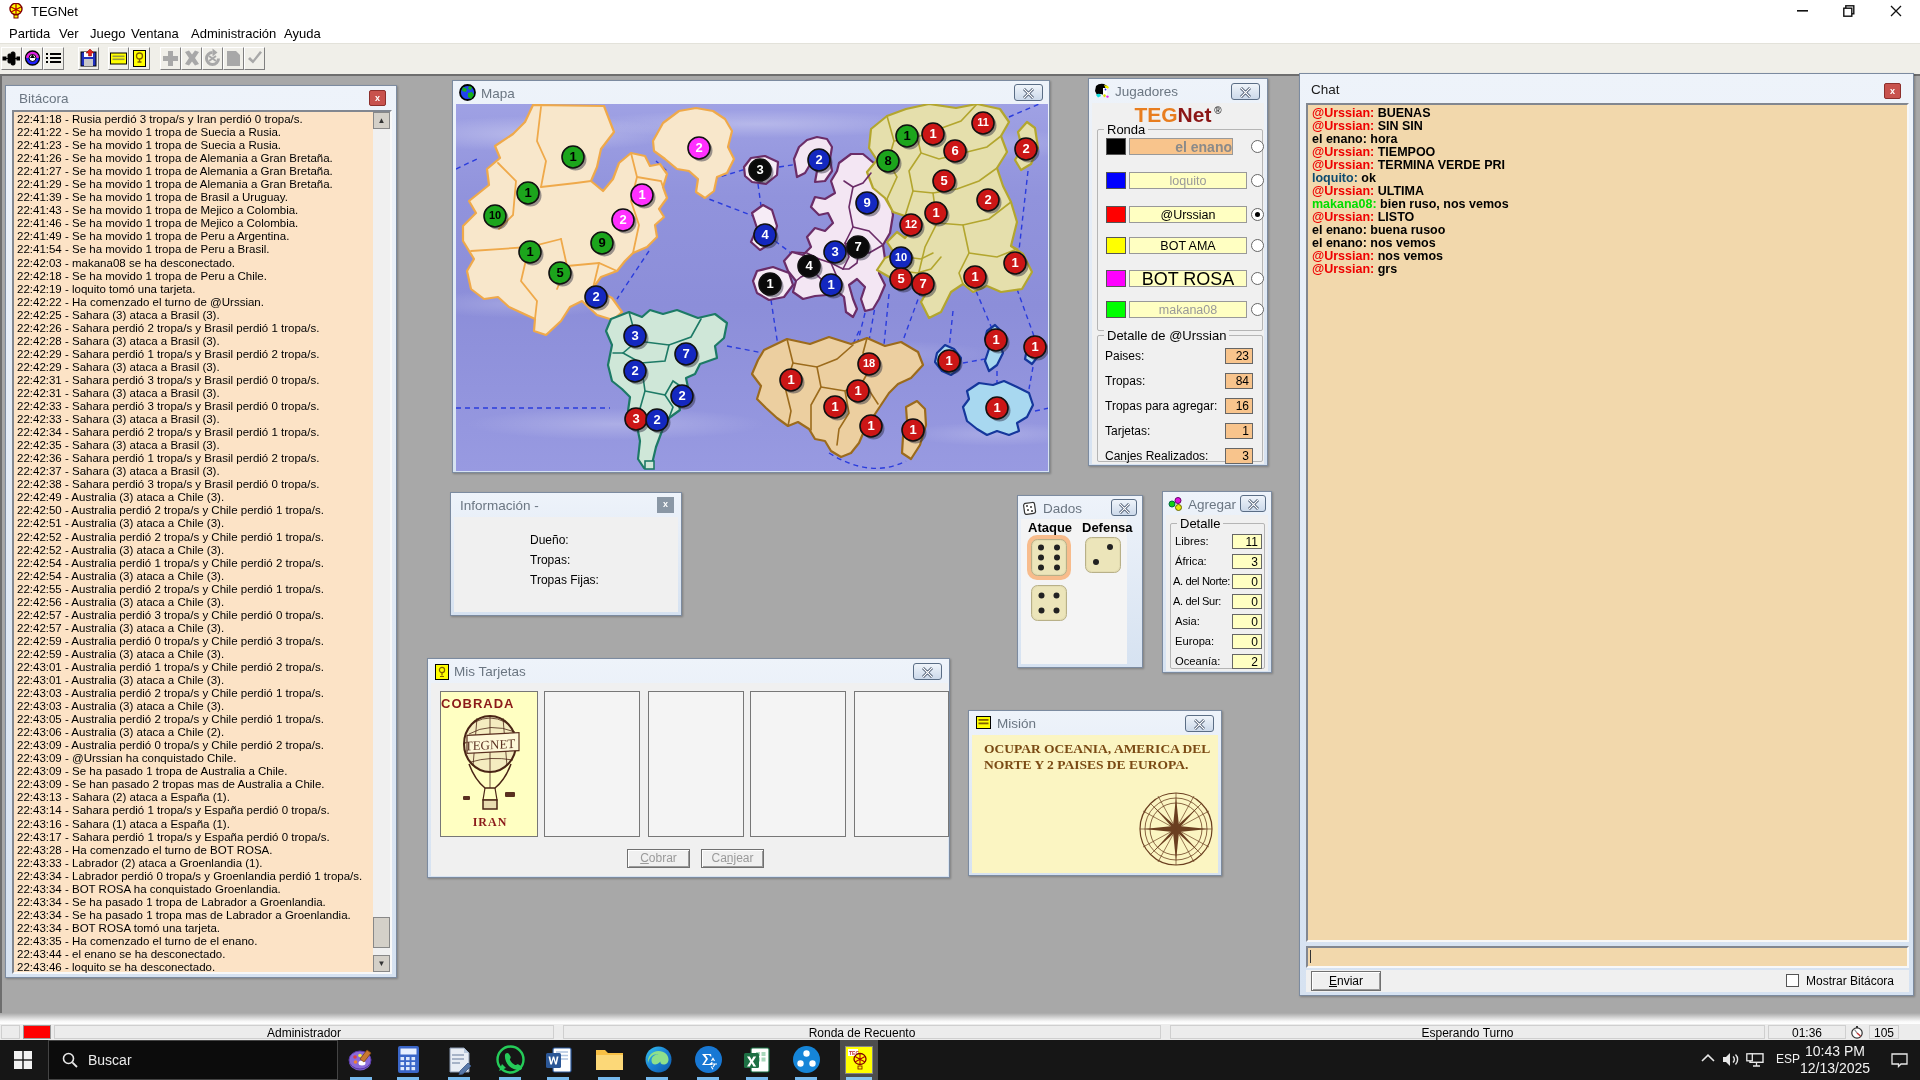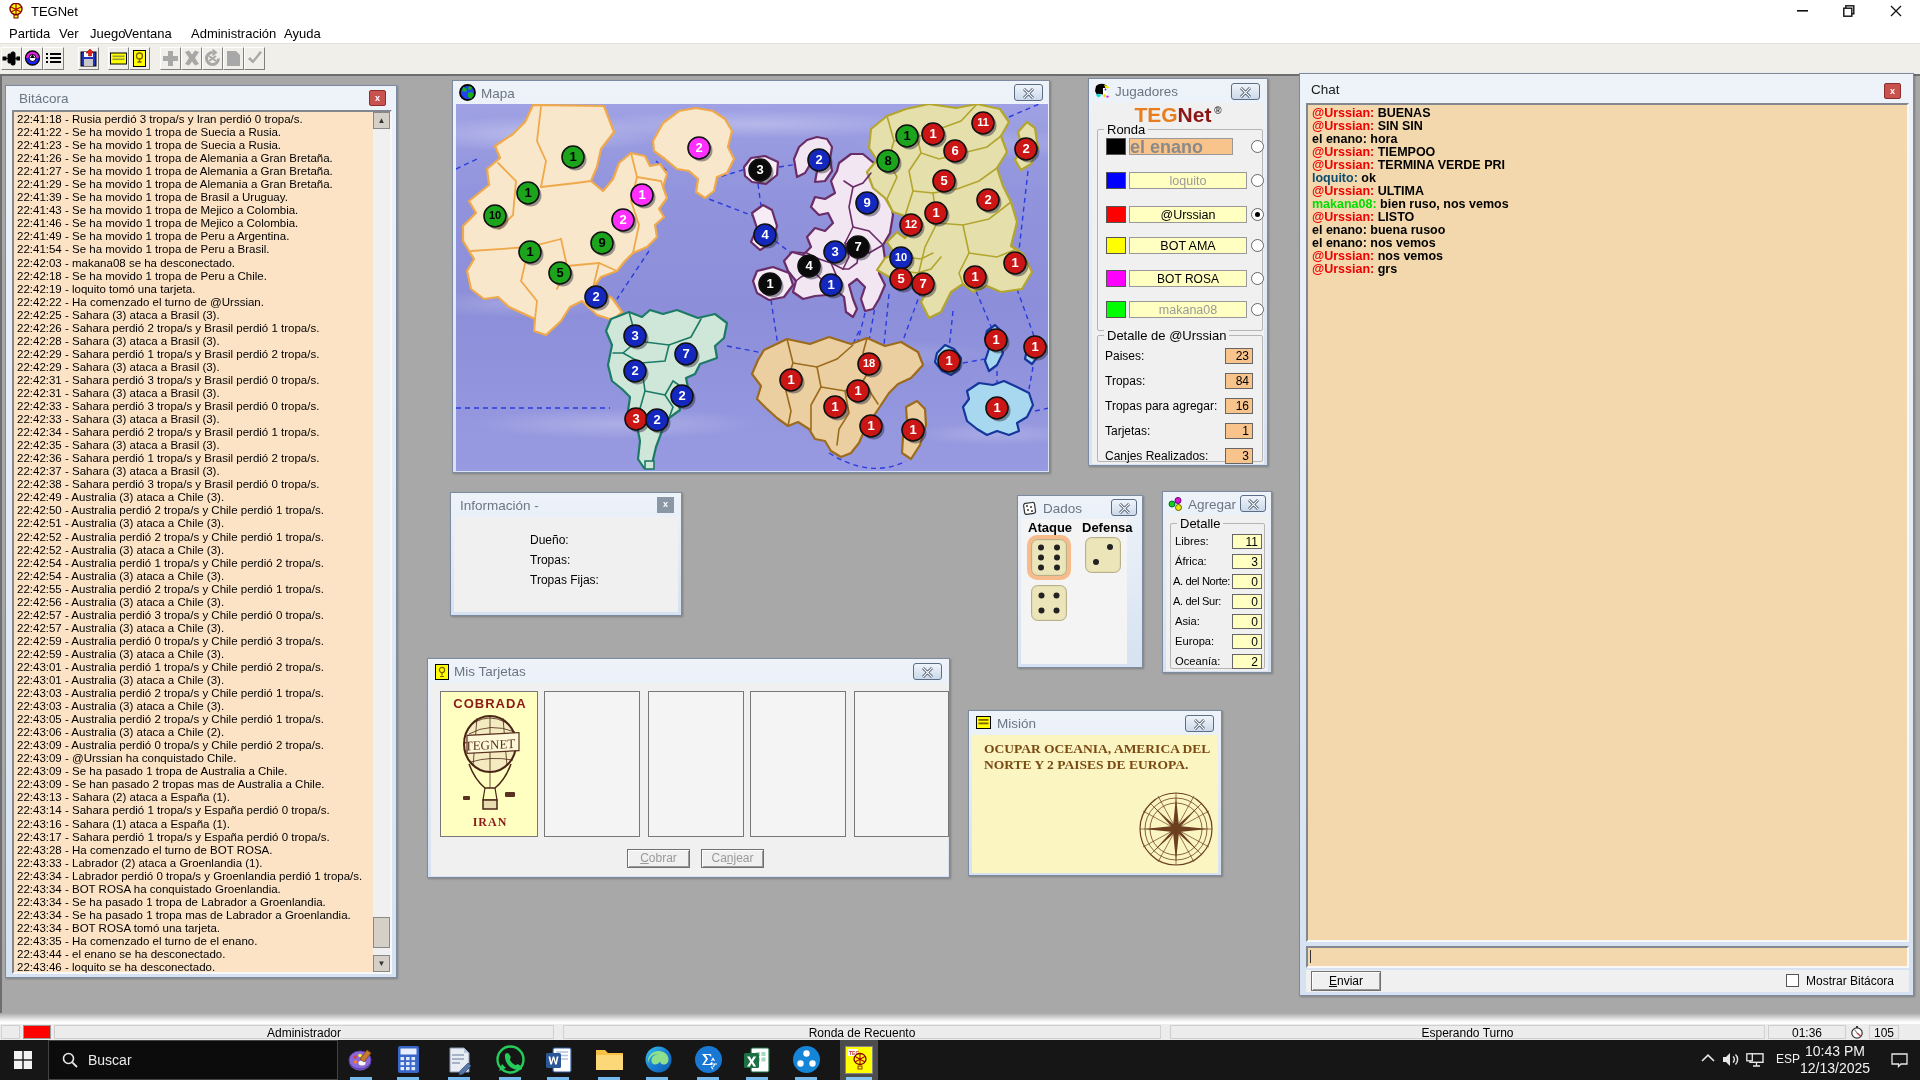--- a/index.html
+++ b/index.html
@@ -56,21 +56,21 @@
       <rect x="0.8" y="3.2" width="8" height="8" fill="#fff" stroke="#111" stroke-width="1.4"></rect>
     </svg>
     <svg style="position:absolute;left:1890px;top:5px" width="12" height="12" viewBox="0 0 12 12">
       <path d="M1,1 L11,11 M11,1 L1,11" stroke="#111" stroke-width="1.3"></path>
     </svg>
   </div>
   <div id="menubar">
     <span style="left:9px">Partida</span>
     <span style="left:59px">Ver</span>
     <span style="left:90px">Juego</span>
-    <span style="left:124px">Ventana</span>
+    <span style="left:131px">Ventana</span>
     <span style="left:191px">Administración</span>
     <span style="left:284px">Ayuda</span>
   </div>
   <div id="toolbar">
     <div class="tbtn" style="left:1px">
       <svg width="19" height="21" viewBox="0 0 19 21">
           <g stroke="#000" fill="#000">
         <rect x="1" y="9" width="3" height="3"></rect>
             <path d="M4,10.5 h2" stroke-width="1"></path>
         <rect x="6" y="6" width="3" height="9" rx="1"></rect>
@@ -534,35 +534,35 @@
         </svg></div>
     <div style="position:absolute;left:3px;top:24px;width:172px;height:361px;background:#f0f0f0">
       <div style="position:absolute;left:0;top:0px;width:172px;text-align:center;font-weight:bold;font-size:21px">
         <span style="color:#e87d1e">TEG</span><span style="color:#8b1616">Net</span><span style="font-size:10px;color:#333;vertical-align:8px"> ®</span>
       </div>
       <div class="gb" style="left:5px;top:26px;width:166px;height:202px;background:transparent">
           <i>Ronda</i>
         </div>
       <div id="players">
           <div style="position:absolute;left:14px;top:35px;width:20px;height:17px;background:#000000;border:1px solid #555"></div>
-          <div style="position:absolute;left:37px;top:35px;width:104px;height:17px;background:#f8c48c;border:1px solid #999;color:#8a8a8a;font-weight:bold;font-size:18px;text-align:left;line-height:16px">el enano</div>
+          <div style="position:absolute;left:37px;top:35px;width:104px;height:17px;background:#f8c48c;border:1px solid #999;color:#8a8a8a;font-weight:bold;font-size:14px;text-align:right;line-height:16px">el enano</div>
           <div style="position:absolute;left:159px;top:37px;width:13px;height:13px;border-radius:50%;background:#fff;border:1px solid #666"></div>
           <div style="position:absolute;left:14px;top:69px;width:20px;height:17px;background:#0000ff;border:1px solid #555"></div>
           <div style="position:absolute;left:37px;top:69px;width:118px;height:17px;background:#ffffc2;border:1px solid #999;color:#9a9a9a;font-weight:normal;font-size:12.5px;text-align:center;line-height:16px">loquito</div>
           <div style="position:absolute;left:159px;top:71px;width:13px;height:13px;border-radius:50%;background:#fff;border:1px solid #666"></div>
           <div style="position:absolute;left:14px;top:103px;width:20px;height:17px;background:#ff0000;border:1px solid #555"></div>
           <div style="position:absolute;left:37px;top:103px;width:118px;height:17px;background:#ffffc2;border:1px solid #999;color:#000000;font-weight:normal;font-size:12.5px;text-align:center;line-height:16px">@Urssian</div>
           <div style="position:absolute;left:159px;top:105px;width:13px;height:13px;border-radius:50%;background:#fff;border:1px solid #666">
             <div style="position:absolute;left:3px;top:3px;width:5px;height:5px;border-radius:50%;background:#000"></div>
           </div>
           <div style="position:absolute;left:14px;top:134px;width:20px;height:17px;background:#ffff00;border:1px solid #555"></div>
           <div style="position:absolute;left:37px;top:134px;width:118px;height:17px;background:#ffffc2;border:1px solid #999;color:#000000;font-weight:normal;font-size:12.5px;text-align:center;line-height:16px">BOT AMA</div>
           <div style="position:absolute;left:159px;top:136px;width:13px;height:13px;border-radius:50%;background:#fff;border:1px solid #666"></div>
           <div style="position:absolute;left:14px;top:167px;width:20px;height:17px;background:#ff00ff;border:1px solid #555"></div>
-          <div style="position:absolute;left:37px;top:167px;width:118px;height:17px;background:#ffffc2;border:1px solid #999;color:#000000;font-weight:normal;font-size:12px;text-align:center;line-height:16px">BOT ROSA</div>
+          <div style="position:absolute;left:37px;top:167px;width:118px;height:17px;background:#ffffc2;border:1px solid #999;color:#000000;font-weight:normal;font-size:18px;text-align:center;line-height:16px">BOT ROSA</div>
           <div style="position:absolute;left:159px;top:169px;width:13px;height:13px;border-radius:50%;background:#fff;border:1px solid #666"></div>
           <div style="position:absolute;left:14px;top:198px;width:20px;height:17px;background:#00ff00;border:1px solid #555"></div>
           <div style="position:absolute;left:37px;top:198px;width:118px;height:17px;background:#ffffc2;border:1px solid #999;color:#9a9a9a;font-weight:normal;font-size:12.5px;text-align:center;line-height:16px">makana08</div>
           <div style="position:absolute;left:159px;top:200px;width:13px;height:13px;border-radius:50%;background:#fff;border:1px solid #666"></div>
         </div>
       <div class="gb" style="left:5px;top:232px;width:166px;height:127px;background:transparent">
           <i>Detalle de @Urssian</i>
         </div>
       <div id="detalle">
           <div style="position:absolute;left:13px;top:246px;font-size:12px">Paises:</div>
@@ -711,21 +711,21 @@
       <circle cx="7" cy="6" r="2.6" fill="none" stroke="#806000" stroke-width="1.2"></circle>
       <path d="M7,8.5 v3 M5,12.5 h4" stroke="#806000" stroke-width="1.2"></path>
     </svg>
     <div class="tt" style="left:26px;top:5px">Mis Tarjetas</div>
     <div class="cw" style="right:7px;top:4px"><svg width="13" height="11" viewBox="0 0 13 11">
           <path d="M2,1 L11,10 M11,1 L2,10" stroke="#2a3a55" stroke-width="2.6"></path>
           <path d="M2,1 L11,10 M11,1 L2,10" stroke="#fff" stroke-width="1.2"></path>
         </svg></div>
     <div style="position:absolute;left:3px;top:24px;width:517px;height:193px;background:#f0f0f0">
       <div id="card1" style="position:absolute;left:9px;top:8px;width:98px;height:146px;background:#ffffc2;border:1px solid #777">
-          <div style="position:absolute;left:0;top:4px;width:98px;text-align:center;font-weight:bold;font-size:13px;color:#8b1a1a;letter-spacing:1px">COBRADA</div>
+          <div style="position:absolute;left:0;top:4px;width:98px;font-weight:bold;font-size:13px;color:#8b1a1a;letter-spacing:1px">COBRADA</div>
           <svg style="position:absolute;left:14px;top:18px" width="70" height="106" viewBox="0 0 70 106">
             <g stroke="#4a2515" fill="none">
               <ellipse cx="35" cy="34" rx="26" ry="28" stroke-width="2" fill="#f4ecc0"></ellipse>
               <path d="M14,54 Q20,70 30,78 L40,78 Q50,70 56,54" stroke-width="1.5"></path>
               <path d="M30,78 L28,90 L42,90 L40,78" stroke-width="1.2"></path>
               <rect x="28" y="90" width="14" height="9" stroke-width="1.5" fill="#e8dcb0"></rect>
               <path d="M20,12 Q35,4 50,12 M14,24 Q35,12 60,22 M12,38 Q35,30 60,36 M16,52 Q35,46 58,50" stroke-width="0.8"></path>
               <path d="M22,8 L18,56 M35,6 L35,78 M48,8 L52,56" stroke-width="0.8"></path>
             </g>
             <rect x="12" y="26" width="52" height="18" fill="#fdf8d8" stroke="#5a3020" stroke-width="1.2" transform="skewY(-3)"></rect>

